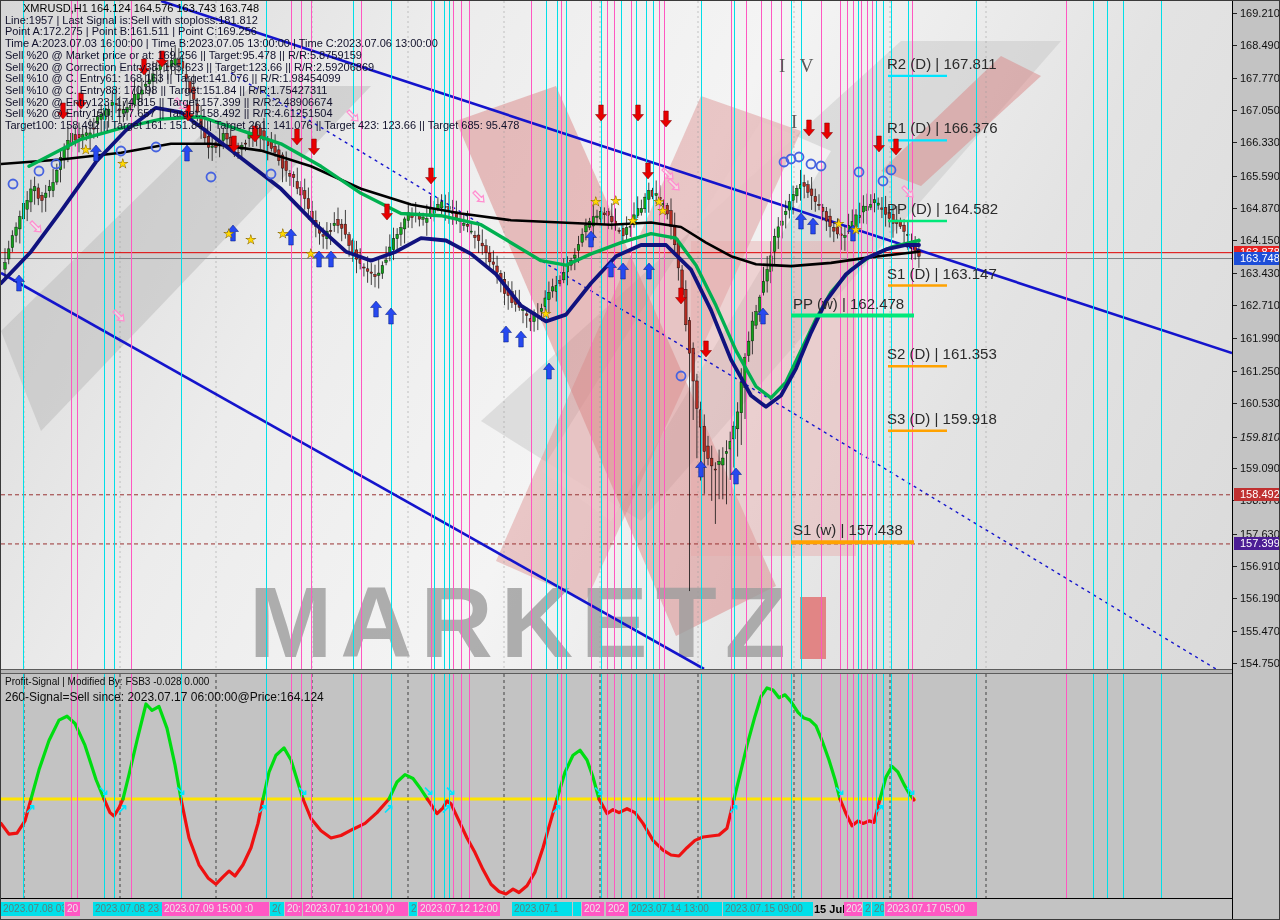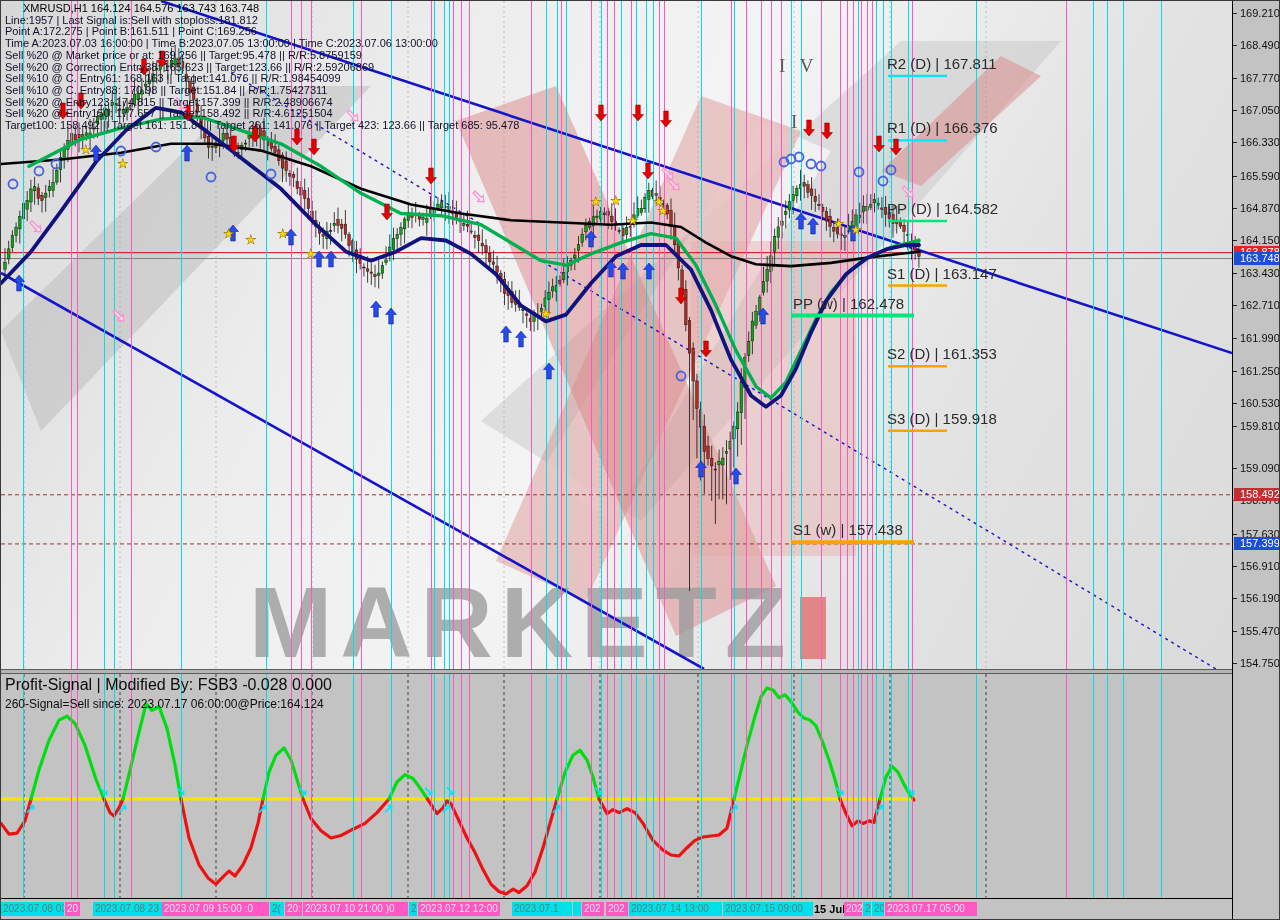--- a/index.html
+++ b/index.html
@@ -20,21 +20,21 @@
   .info-line.sym{padding-left:18px;color:#000;}
   .wave-label{position:absolute;z-index:3;color:#5a5a5a;font-size:19px;letter-spacing:5px;font-family:"Liberation Serif",serif;}
   .pivot-label{position:absolute;z-index:3;color:#2b2b2b;font-size:15px;white-space:nowrap;}
   
   #splitter{position:absolute;left:0;top:668px;width:1231px;height:5px;background:#b5b5b5;
     border-top:1px solid #5c5c5c;border-bottom:1px solid #5c5c5c;box-sizing:border-box;z-index:4;}
   
   #ind-panel{position:absolute;left:0;top:673px;width:1231px;height:224px;background:#c3c3c3;overflow:hidden;}
   #ind-svg{position:absolute;left:0;top:0;z-index:2;}
   #ind-titles{position:absolute;left:4px;top:2px;z-index:3;color:#0c0c0c;}
-  #ind-title-1{font-size:16px;}
+  #ind-title-1{font-size:10px;}
   #ind-title-2{font-size:12px;margin-top:3px;}
   
   #time-axis{position:absolute;left:0;top:897px;width:1231px;height:23px;background:#c3c3c3;
     border-top:1px solid #000;box-sizing:border-box;}
   .tseg{position:absolute;top:3px;height:14px;font-size:10px;line-height:14px;overflow:hidden;
     white-space:nowrap;padding-left:2px;box-sizing:border-box;}
   .tseg.cyan{background:#00e0ea;color:#58807f;}
   .tseg.pink{background:#ff58c4;color:#efe3ea;}
   #time-plain{position:absolute;top:3px;height:14px;font-size:11px;line-height:14px;color:#000;font-weight:bold;white-space:nowrap;}
   
@@ -963,21 +963,21 @@
         <span>161.990</span>
       </div>
       <div class="ptick" style="top: 363.815px;">
         <i></i>
         <span>161.250</span>
       </div>
       <div class="ptick" style="top: 396.18px;">
         <i></i>
         <span>160.530</span>
       </div>
-      <div class="ptick" style="top: 419px;">
+      <div class="ptick" style="top: 430px; font-style: italic;">
         <i></i>
         <span>159.810</span>
       </div>
       <div class="ptick" style="top: 460.91px;">
         <i></i>
         <span>159.090</span>
       </div>
       <div class="ptick" style="top: 493.275px;">
         <i></i>
         <span>158.370</span>
@@ -998,16 +998,16 @@
         <i></i>
         <span>155.470</span>
       </div>
       <div class="ptick" style="top: 656px;">
         <i></i>
         <span>154.750</span>
       </div>
       <div class="pbox" style="background: rgb(227, 34, 34); top: 245.182px;">163.878</div>
       <div class="pbox" style="background: #1d4ed8; top: 251.026px;">163.748</div>
       <div class="pbox" style="background: rgb(192, 48, 48); top: 487.291px;">158.492</div>
-      <div class="pbox" style="background: #1d4ed8; top: 536.423px;">157.399</div>
+      <div class="pbox" style="background: #4c1d95; top: 536.423px;">157.399</div>
     </div>
 
 </div>
 
 </body></html>

